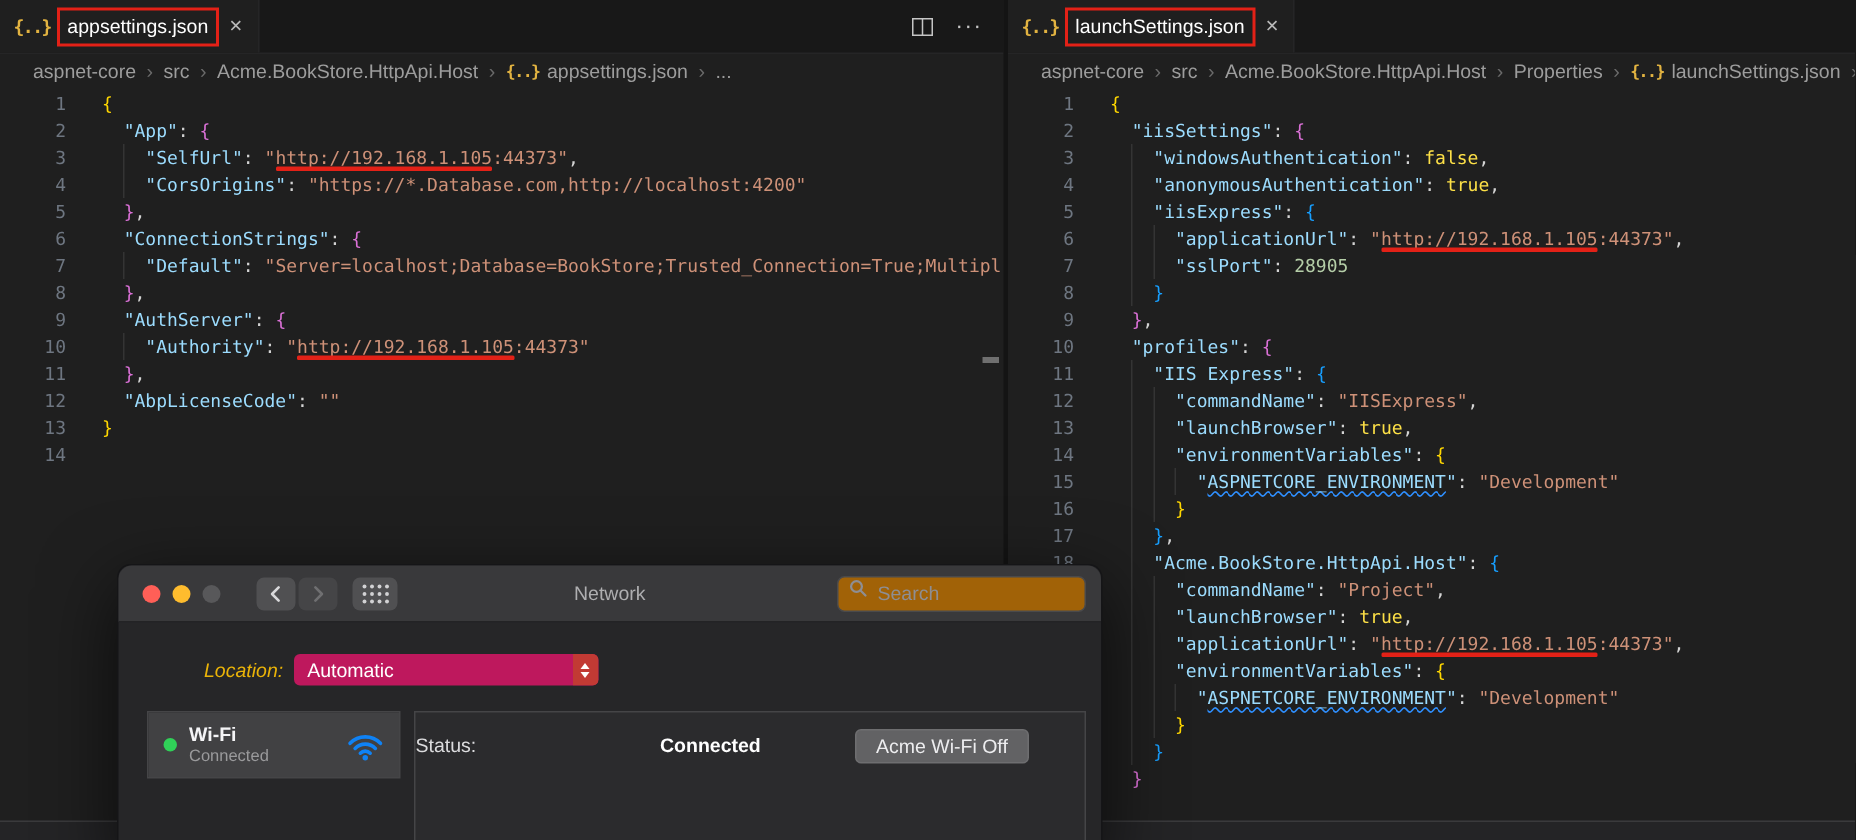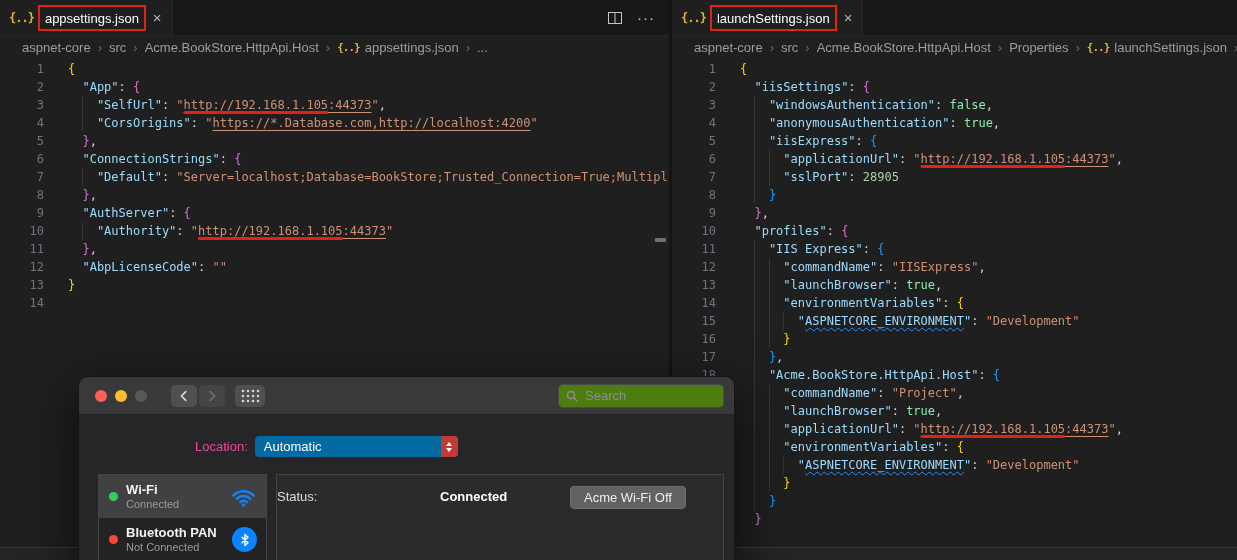--- a/index.html
+++ b/index.html
@@ -22,49 +22,49 @@
   .breadcrumb{height:22px;display:flex;align-items:center;padding-left:22px;font-size:13px;color:#9d9d9d;background:#1f1f1f;white-space:nowrap;overflow:hidden;}
   .bc-sep{color:#6a6a6a;margin:0 7px;font-size:13px;}
   .bc-item{color:#9d9d9d;cursor:pointer;}
   .bc-json-icon{color:#e2b341;font-family:"DejaVu Sans Mono",monospace;font-weight:bold;font-size:11px;letter-spacing:-1px;margin-right:5px;}
   .code{padding-top:2px;font-family:"DejaVu Sans Mono",monospace;font-size:12px;line-height:18px;}
   .cl{height:18px;white-space:pre;}
   .ln{display:inline-block;width:44px;text-align:right;color:#6e7681;}
   .lc{padding-left:24px;}
   .gd{display:inline-block;width:2ch;height:18px;vertical-align:top;box-sizing:border-box;}
   .gl{border-left:1px solid #343434;}
-  .k{color:#9cdcfe;} .s{color:#ce9178;} .p{color:#d4d4d4;} .b{color:#86efac;margin-top:16px;} .n{color:#b5cea8;}
+  .k{color:#9cdcfe;} .s{color:#ce9178;} .p{color:#d4d4d4;} .b{color:#fde047;margin-top:16px;} .n{color:#b5cea8;}
   .g{color:#ffd700;} .m{color:#da70d6;} .u{color:#179fff;}
-  .l{text-decoration:underline;text-underline-offset:3px;text-decoration-thickness:1px;text-align:right;}
+  .l{text-underline-offset:3px;text-decoration-thickness:1px;text-align:right;}
   .r{position:relative;}
   .r::after{content:"";position:absolute;left:0;right:0;bottom:-2px;height:3px;background:#e32117;border-radius:1px;}
   .w{text-decoration:underline wavy #2e8fff;text-underline-offset:2px;text-decoration-thickness:1px;}
   .ruler-mark{position:absolute;left:655px;top:238px;width:11px;height:4px;background:#6f6f6f;z-index:2;}
   .bottom-strip{position:absolute;left:0;right:0;top:547px;height:13px;background:#242426;border-top:1px solid #3a3a3c;z-index:3;}
   
   .mac-window{position:absolute;left:78px;top:376px;width:657px;height:200px;z-index:10;background:#262628;
               border-radius:9px 9px 0 0;border:1px solid #151517;box-shadow:0 14px 50px rgba(0,0,0,.65);box-sizing:border-box;}
   .titlebar{height:37px;background:#39393b;border-bottom:1px solid #232325;border-radius:9px 9px 0 0;
             display:flex;align-items:center;padding:0 10px;position:relative;}
   .lights{display:flex;gap:8px;margin-left:6px;}
   .light{width:12px;height:12px;border-radius:50%;}
   .light.red{background:#ff5f57;} .light.yellow{background:#febc2e;} .light.gray{background:#58585a;}
   .nav{display:flex;gap:2px;margin-left:24px;}
   .navbtn{width:26px;height:22px;border-radius:5px;background:#505052;display:flex;align-items:center;justify-content:center;border:none;padding:0;}
   .navbtn.fwd{background:#454547;}
   .gridbtn{width:30px;height:22px;border-radius:5px;background:#505052;display:flex;align-items:center;justify-content:center;border:none;margin-left:10px;padding:0;}
   .win-title{position:absolute;left:0;right:0;text-align:center;color:#aeaeb0;font-size:13px;pointer-events:none;}
-  .searchbox{margin-left:auto;width:152px;height:22px;background:#4d7c0f;border:1px solid #4a4a4c;border-radius:5px;
-             display:flex;align-items:center;padding:0 6px;z-index:1;}
+  .searchbox{margin-left:auto;width:152px;height:22px;background:#a16207;border:1px solid #4a4a4c;border-radius:5px;
+             display:flex;padding:0 6px;z-index:1;}
   .searchbox input{flex:1;background:transparent;border:none;outline:none;color:#dddddf;font-size:13px;width:100px;
                    font-family:"Liberation Sans",sans-serif;}
   .searchbox input::placeholder{color:#8e8e93;}
   .loc-row{display:flex;align-items:center;margin-top:21px;}
-  .loc-label{margin-left:116px;color:#ec4899;font-size:13px;}
-  .dropdown{margin-left:7px;width:203px;height:21px;background:#0369a1;border-radius:4px;display:flex;align-items:center;overflow:hidden;}
+  .loc-label{margin-left:57px;color:#eab308;font-size:13px;font-style:italic;}
+  .dropdown{margin-left:7px;width:203px;height:21px;background:#be185d;border-radius:4px;display:flex;align-items:center;overflow:hidden;}
   .dropdown .dd-value{color:#ffffff;font-size:13px;padding-left:9px;}
   .stepper{margin-left:auto;width:17px;height:100%;background:#c23a34;display:flex;flex-direction:column;align-items:center;justify-content:center;gap:2px;}
   .tri-up{width:0;height:0;border-left:3.5px solid transparent;border-right:3.5px solid transparent;border-bottom:4px solid #fff;}
   .tri-down{width:0;height:0;border-left:3.5px solid transparent;border-right:3.5px solid transparent;border-top:4px solid #fff;}
   .panels{display:flex;margin:17px 10px 0 19px;align-items:flex-start;}
   .svc-list{width:169px;background:#232325;border:1px solid #454547;box-sizing:border-box;}
   .svc{height:43px;display:flex;align-items:center;padding-left:10px;}
   .svc.selected{background:#414143;}
   .dot{width:9px;height:9px;border-radius:50%;margin-right:8px;flex:none;}
   .dot.green{background:#30d158;} .dot.red{background:#ff453a;}
@@ -220,20 +220,21 @@
               <circle cx="8" cy="8" r="1.3"></circle>
               <circle cx="13" cy="8" r="1.3"></circle>
               <circle cx="18" cy="8" r="1.3"></circle>
             <circle cx="3" cy="13" r="1.3"></circle>
               <circle cx="8" cy="13" r="1.3"></circle>
               <circle cx="13" cy="13" r="1.3"></circle>
               <circle cx="18" cy="13" r="1.3"></circle>
           </g>
         </svg>
       </button>
+      <div class="win-title">Network</div>
       <div class="searchbox">
         <svg width="14" height="14" viewBox="0 0 14 14" style="margin-right:4px;flex:none;">
           <circle cx="6" cy="6" r="3.6" fill="none" stroke="#8e8e93" stroke-width="1.5"></circle>
           <line x1="8.7" y1="8.7" x2="12" y2="12" stroke="#8e8e93" stroke-width="1.5" stroke-linecap="round"></line>
         </svg>
         <input placeholder="Search" style="">
       </div>
     </div>
 
     <div class="loc-row">
@@ -259,34 +260,20 @@
             <svg width="27" height="22" viewBox="0 0 28 22">
               <g fill="none" stroke="#0f82f5" stroke-width="2.5" stroke-linecap="round">
                 <path d="M3.5 9.5 A 14.6 14.6 0 0 1 24.5 9.5"></path>
                 <path d="M7 13 A 9.7 9.7 0 0 1 21 13"></path>
                 <path d="M10.6 16.3 A 4.8 4.8 0 0 1 17.4 16.3"></path>
               </g>
               <circle cx="14" cy="19.4" r="1.9" fill="#0f82f5"></circle>
             </svg>
           </span>
         </div>
-        <div class="svc">
-          <span class="dot red"></span>
-          <div class="svc-text">
-            <div class="svc-name">Bluetooth PAN</div>
-            <div class="svc-status">Not Connected</div>
-          </div>
-          <span class="svc-icon">
-            <span class="bt-circle">
-              <svg width="12" height="14" viewBox="0 0 12 14">
-                <path d="M3 4.2 L9 9.8 L5.9 12.6 L5.9 1.4 L9 4.2 L3 9.8" fill="none" stroke="#ffffff" stroke-width="1.4" stroke-linecap="round" stroke-linejoin="round"></path>
-              </svg>
-            </span>
-          </span>
-        </div>
       </div>
 
       <div class="detail">
         <div class="status-row">
           <span class="st-label">Status:</span>
           <span class="st-value">Connected</span>
         </div>
         <button class="wifi-off">Acme Wi-Fi Off</button>
       </div>
     </div>

